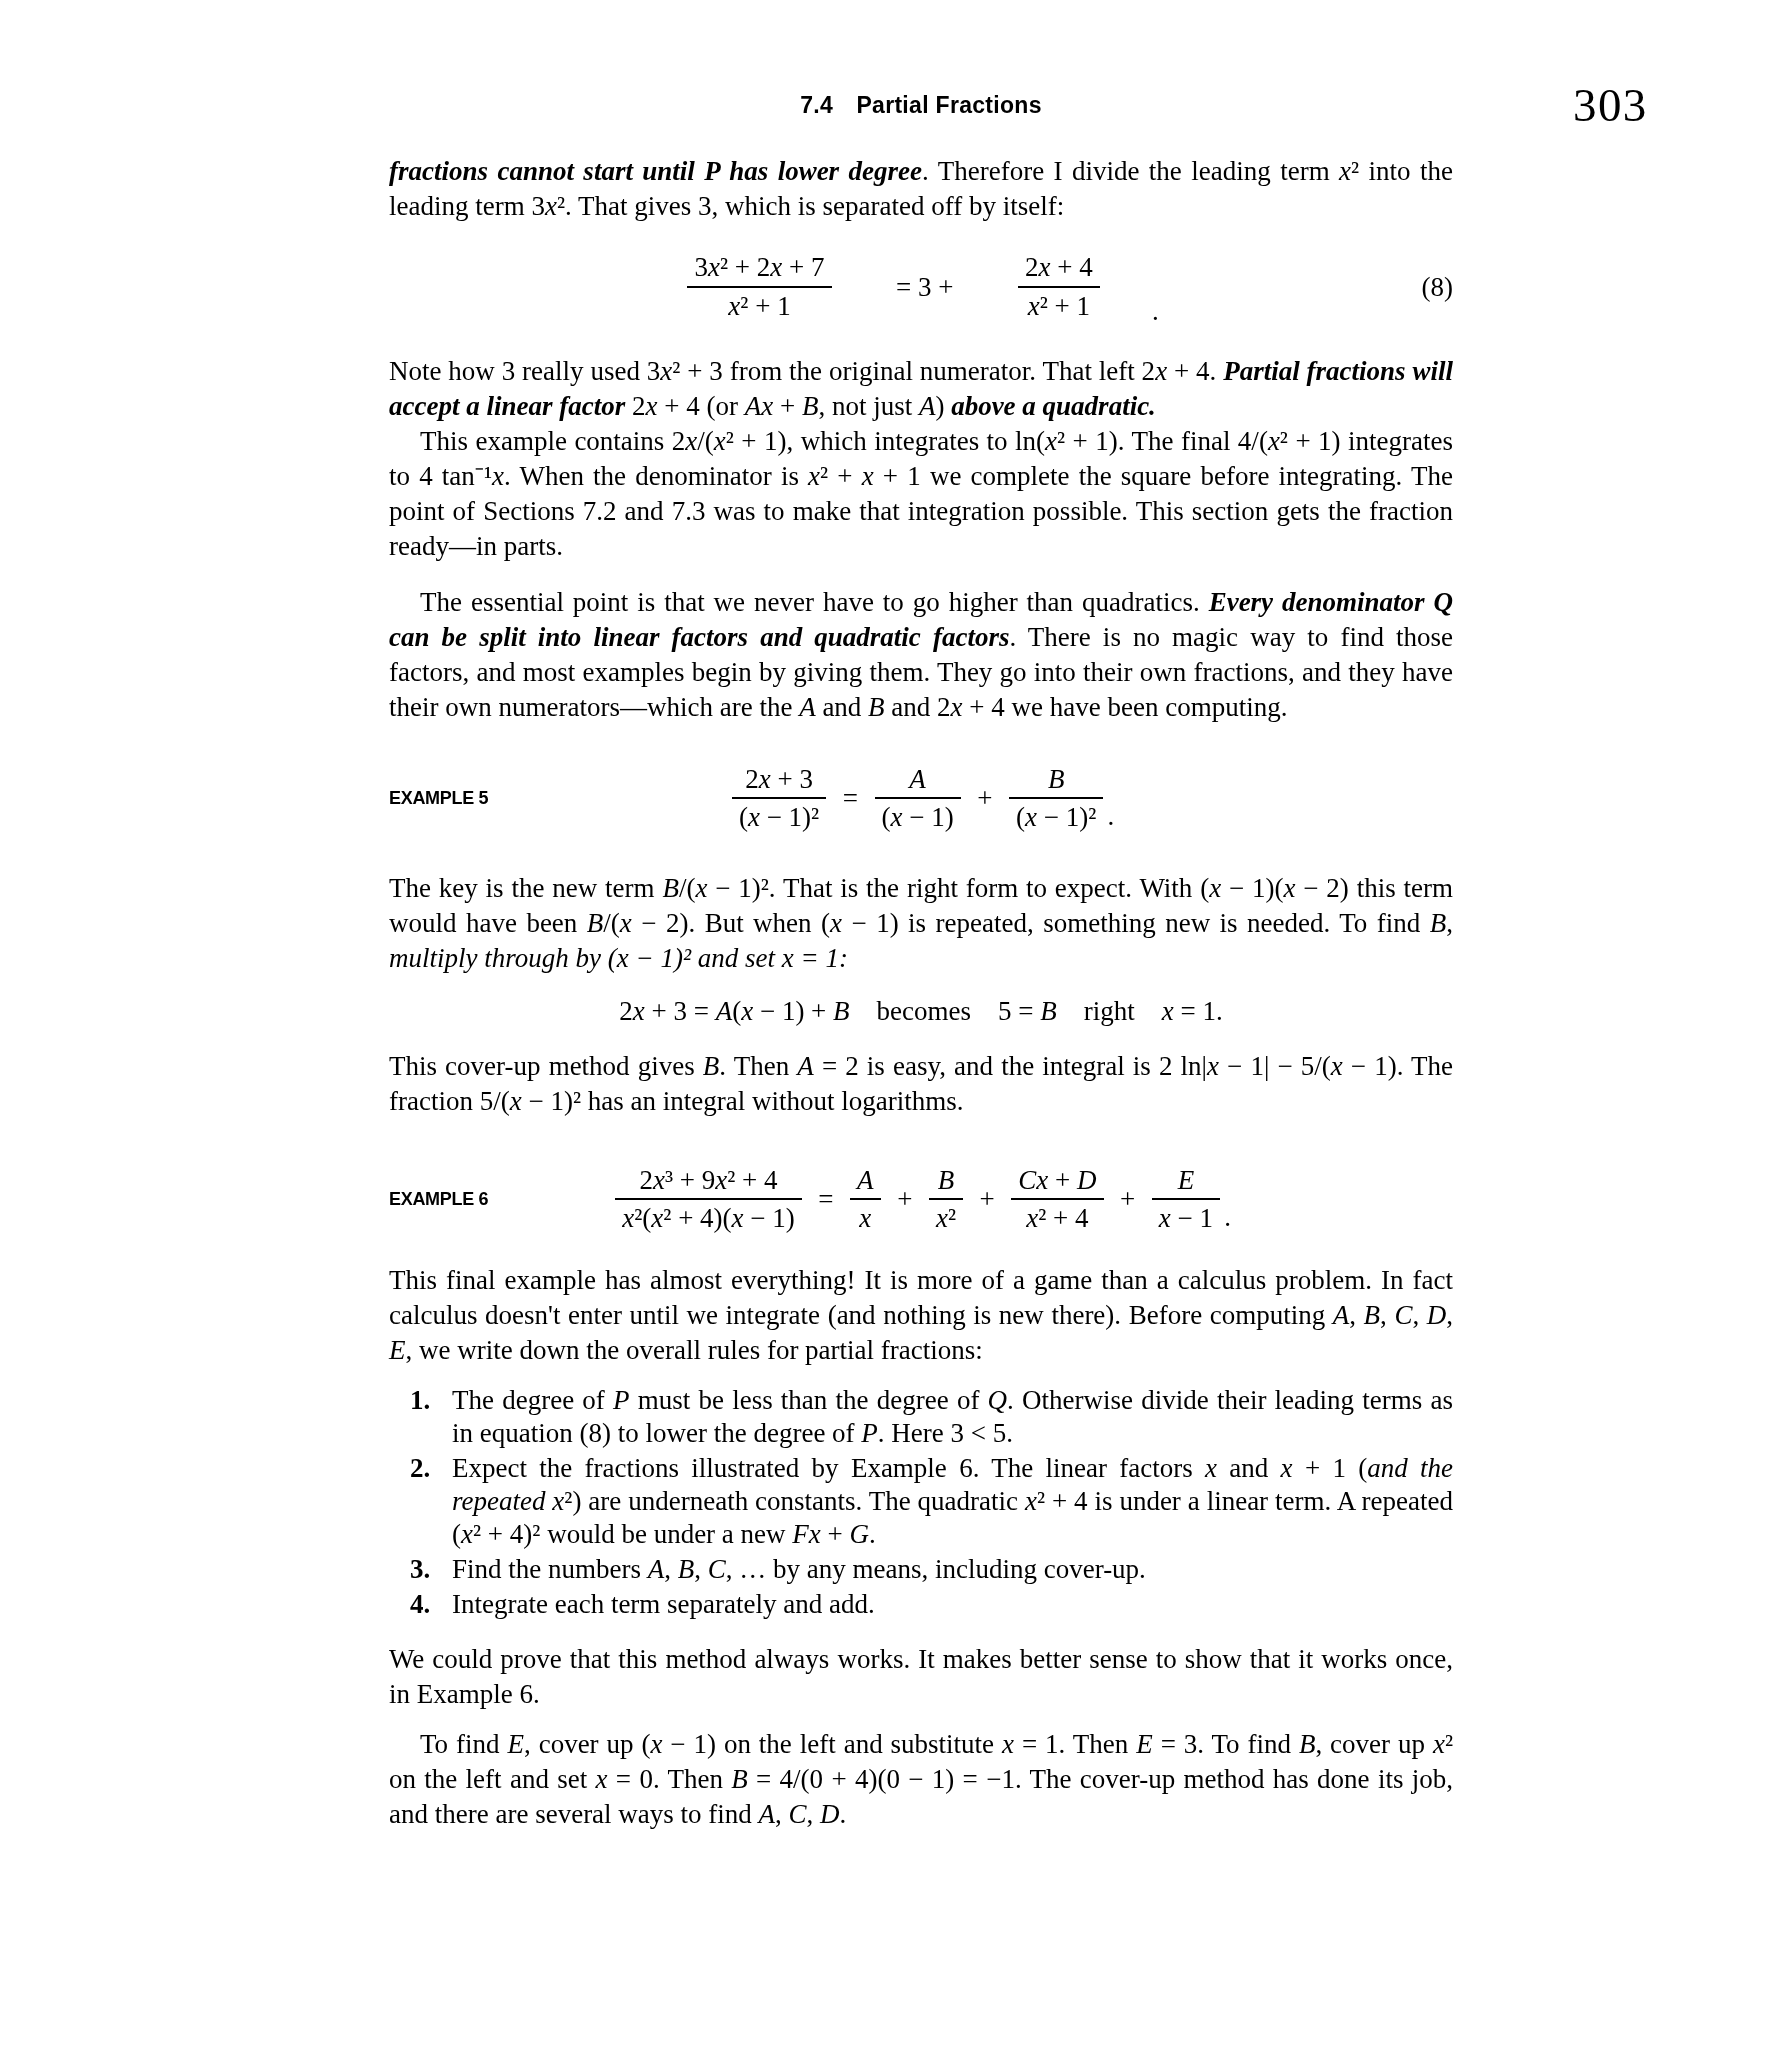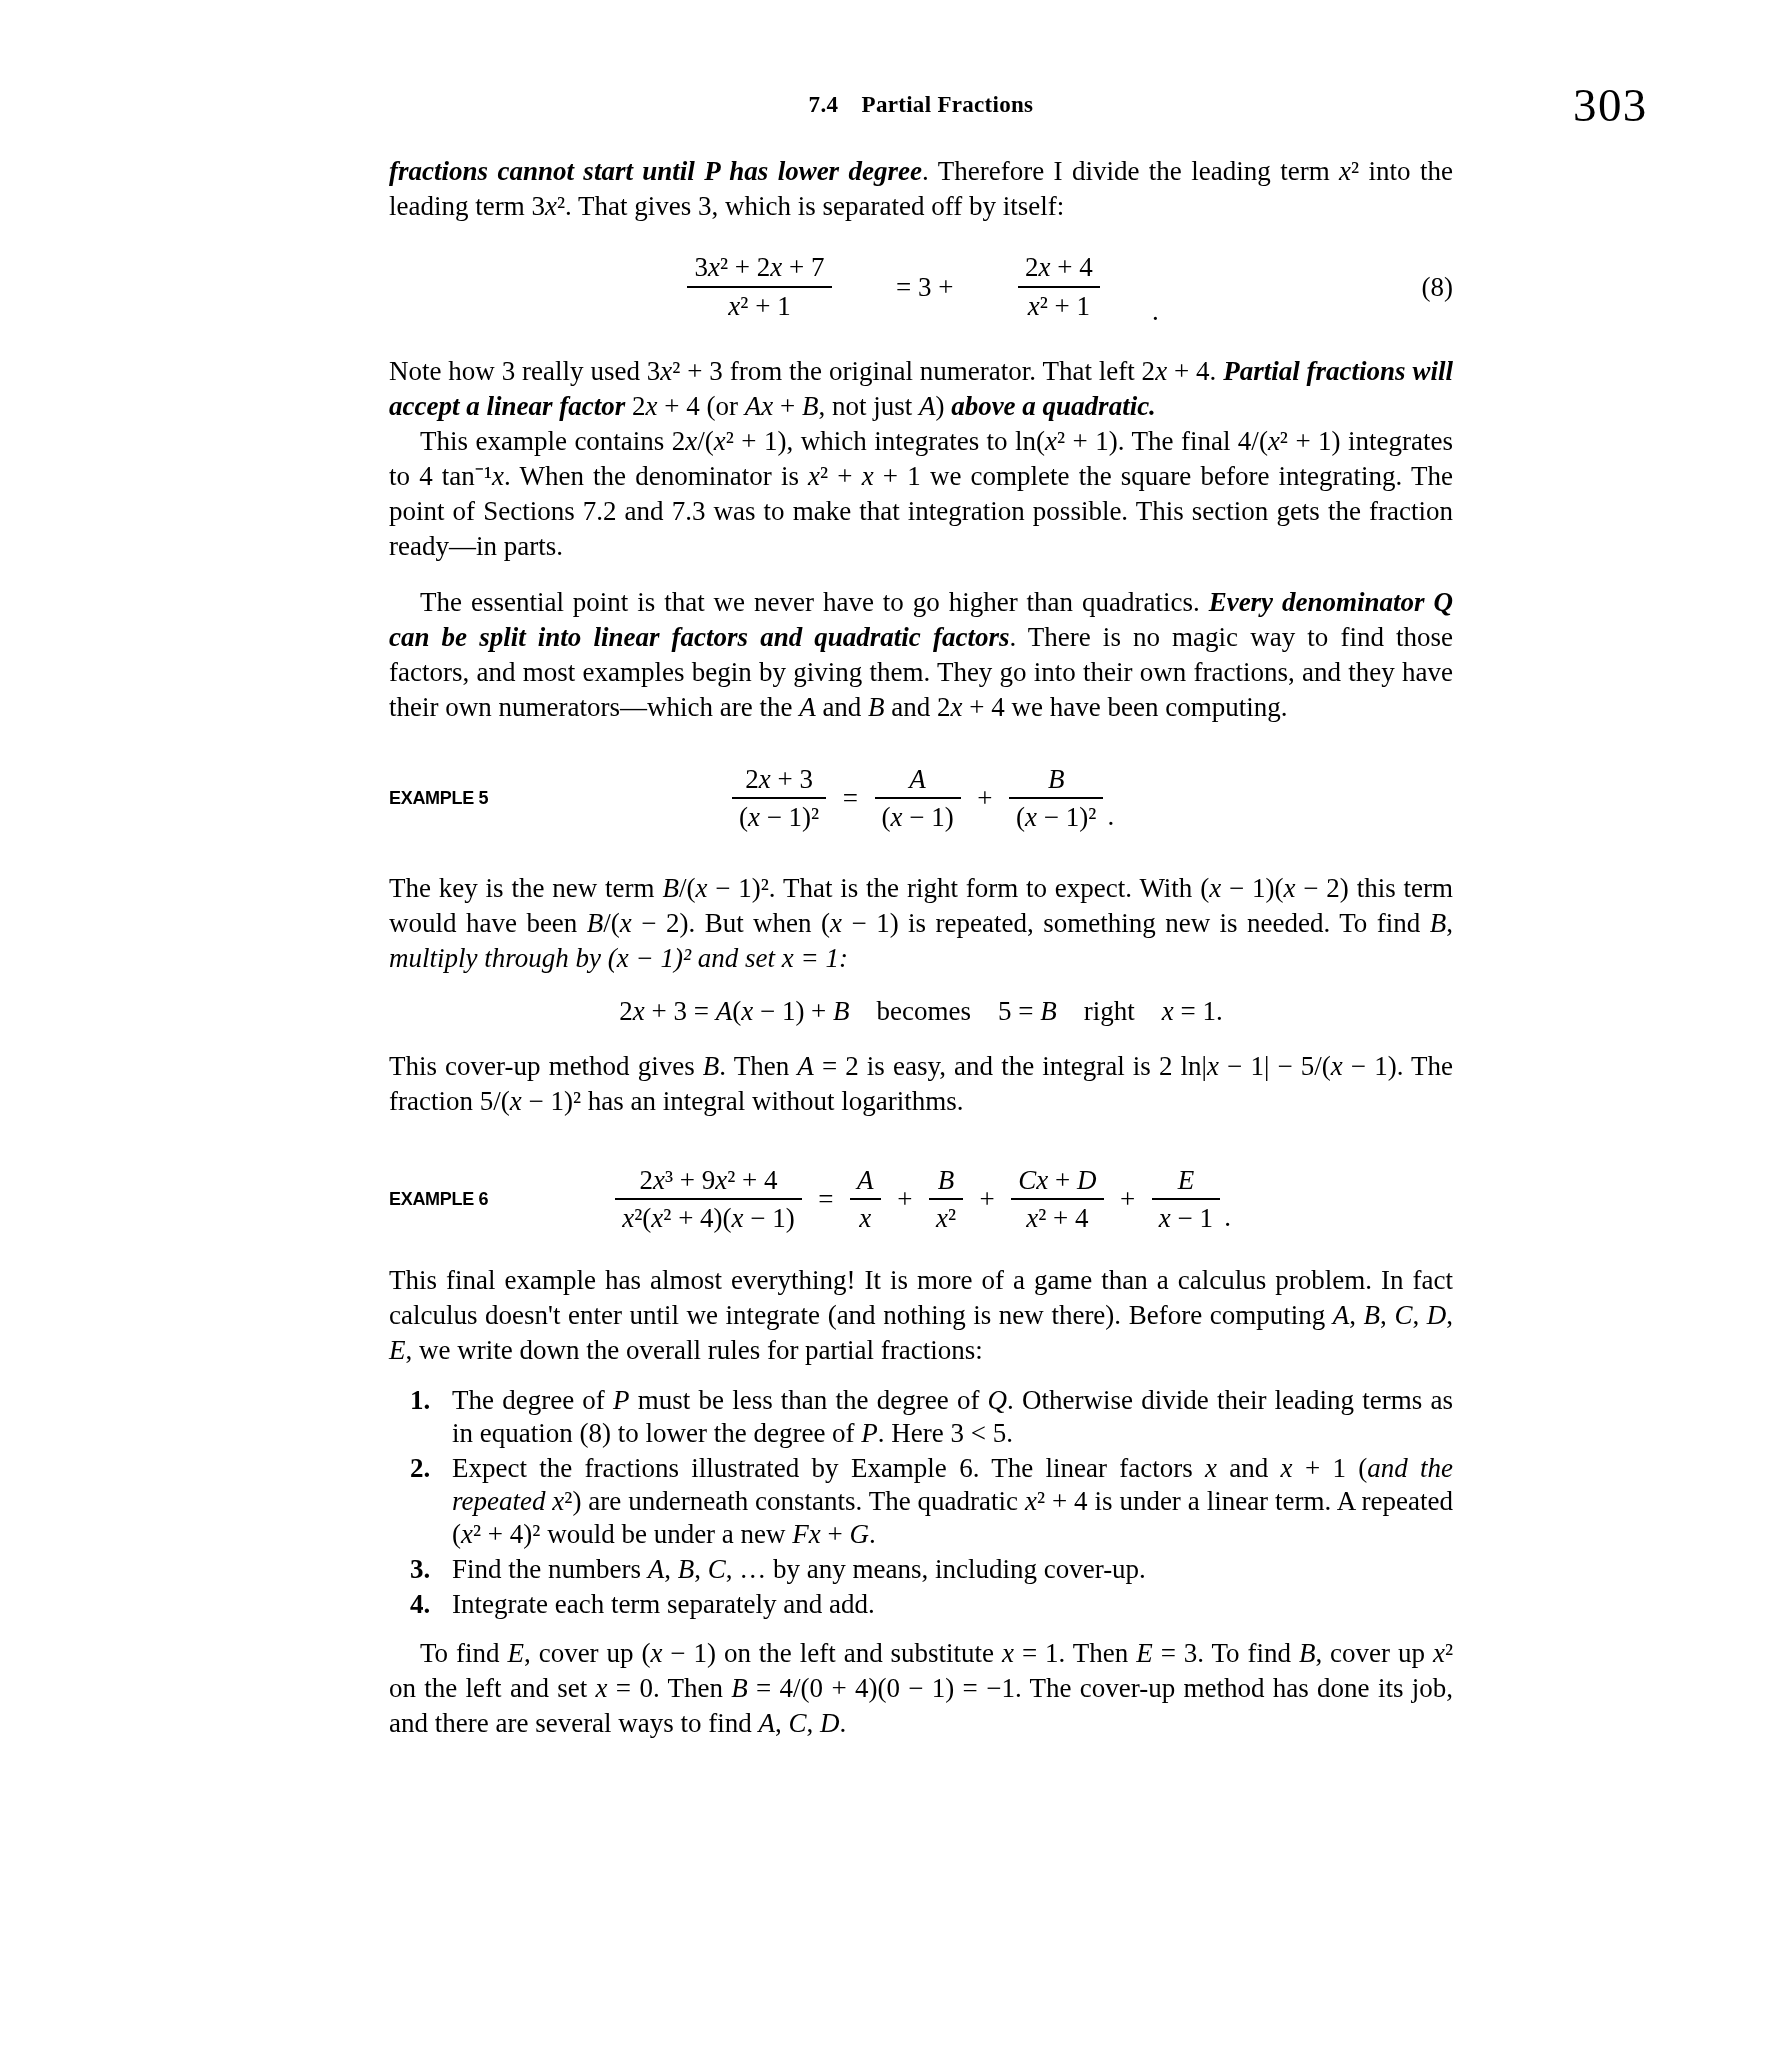--- a/index.html
+++ b/index.html
@@ -16,21 +16,21 @@
     overflow: hidden;
     font-family: "Liberation Serif", serif;
     font-size: 27px;
   }
   .running-head {
     position: absolute;
     top: 92px;
     left: 389px;
     width: 1064px;
     text-align: center;
-    font-family: Liberation Serif, serif;
+    font-family: Liberation Sans, sans-serif;
     font-weight: bold;
     font-size: 23px;
     letter-spacing: 0.3px;
   }
   .pageno {
     position: absolute;
     top: 78px;
     left: 1573px;
     font-family: "Liberation Serif", serif;
     font-size: 47px;
@@ -243,17 +243,18 @@
       <div class="list-item">
         <span class="list-num">3.</span>
         <div class="list-text"><span>Find the numbers </span><span class="rs-i">A</span><span>, </span><span class="rs-i">B</span><span>, </span><span class="rs-i">C</span><span>, … by any means, including cover-up.</span></div>
       </div>
       <div class="list-item">
         <span class="list-num">4.</span>
         <div class="list-text"><span>Integrate each term separately and add.</span></div>
       </div>
     </div>
 
+    <p id="p9" class="para"><span>We could prove that this method always works. It makes better sense to show that it works once, in Example 6.</span></p>
     <p id="p10" class="para ind"><span>To find </span><span class="rs-i">E</span><span>, cover up (</span><span class="rs-i">x</span><span> − 1) on the left and substitute </span><span class="rs-i">x</span><span> = 1. Then </span><span class="rs-i">E</span><span> = 3. To find </span><span class="rs-i">B</span><span>, cover up </span><span class="rs-i">x</span><span>² on the left and set </span><span class="rs-i">x</span><span> = 0. Then </span><span class="rs-i">B</span><span> = 4/(0 + 4)(0 − 1) = −1. The cover-up method has done its job, and there are several ways to find </span><span class="rs-i">A</span><span>, </span><span class="rs-i">C</span><span>, </span><span class="rs-i">D</span><span>.</span></p>
 
   </div>
 </div>
 
 
 </body></html>

